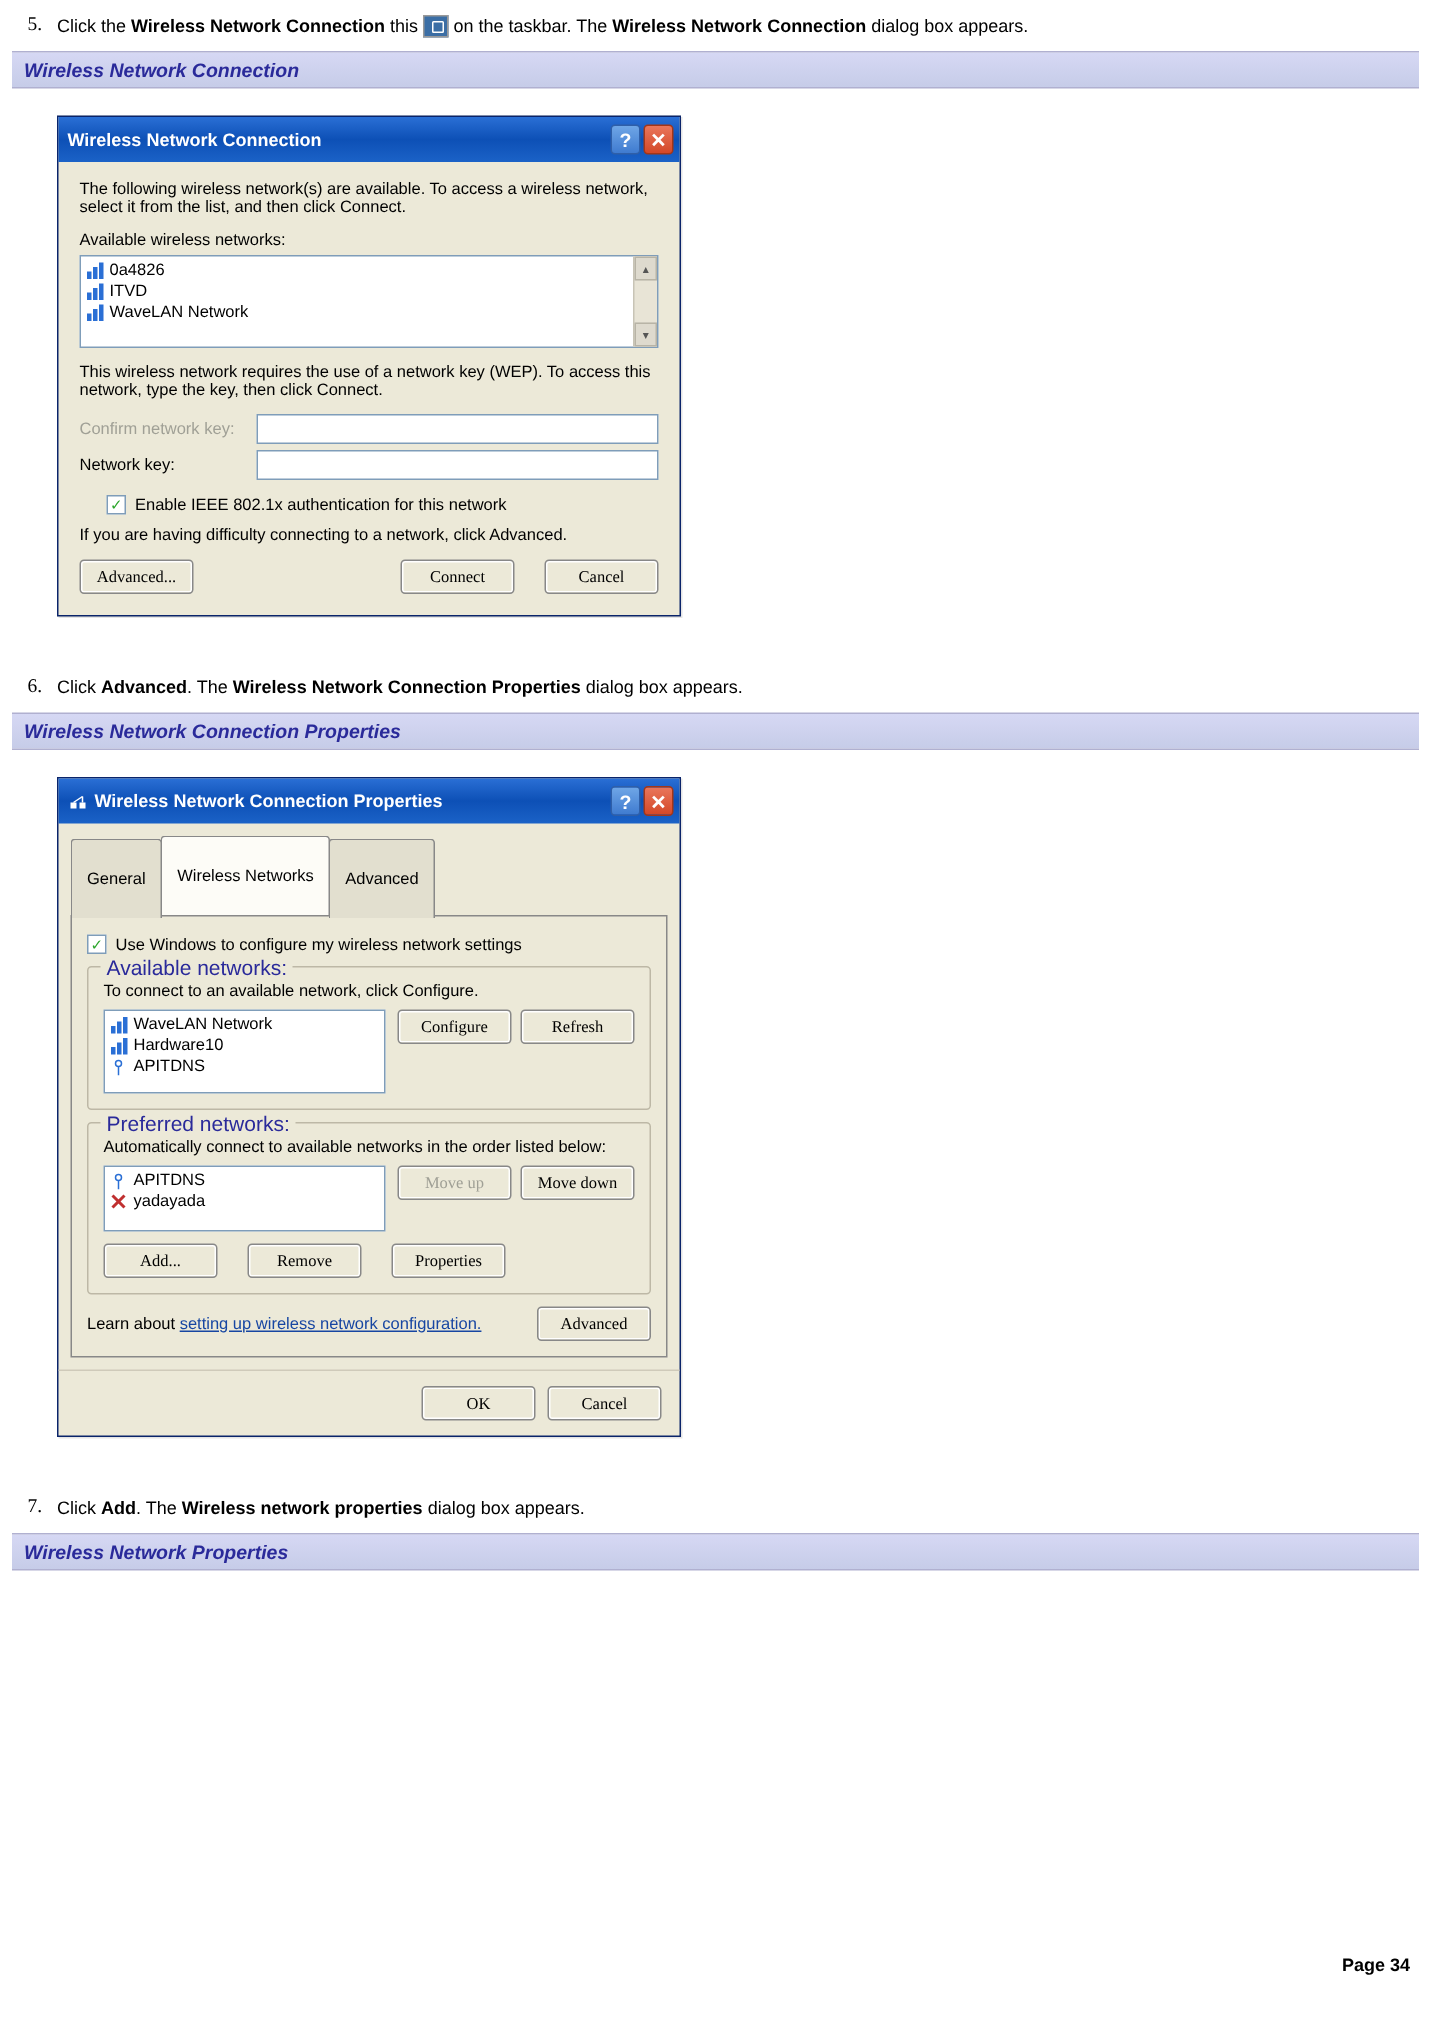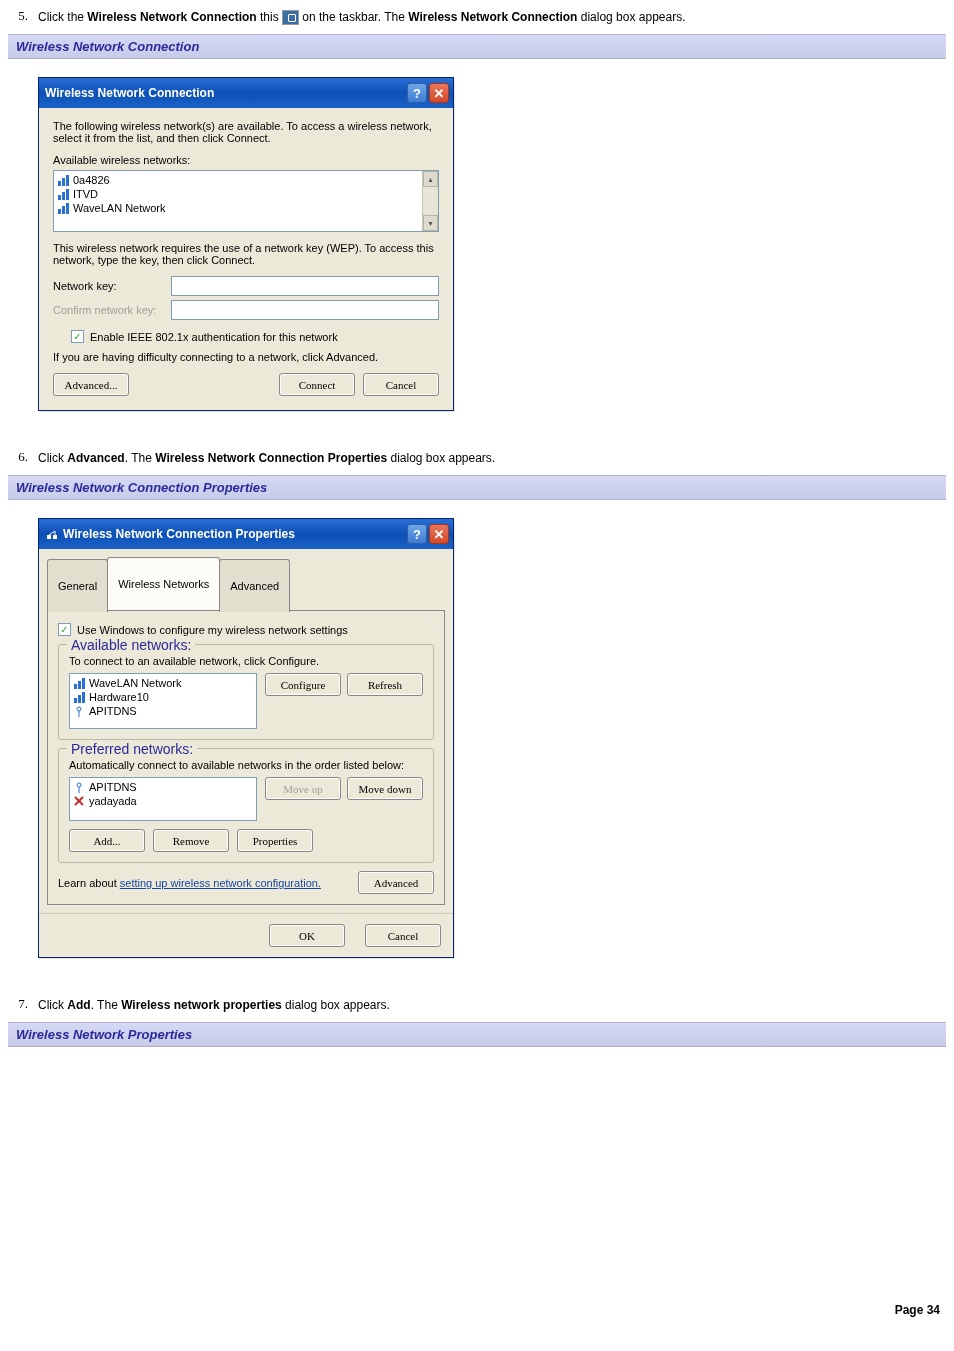--- a/index.html
+++ b/index.html
@@ -96,21 +96,21 @@
   .fields-row .flabel { width:118px; }
   .fields-row .flabel.dis { color:#a0a096; }
   .text-input {
     flex:1; height:20px; border:1px solid #7f9db9; background:#fff;
   }
   .chk-row { margin:10px 0 8px 18px; display:flex; align-items:center; gap:6px;}
   .chk {
     width:13px; height:13px; border:1px solid #7f9db9; background:#fff;
     display:flex; align-items:center; justify-content:center; font-size:10px; color:#2aa52a;
   }
-  .btn-row { display:flex; gap:8px; align-items:center; margin-top:10px;}
+  .btn-row { display:flex; gap:20px; align-items:center; margin-top:10px;}
   .xp-btn {
     min-width:76px; height:23px; padding:0 10px;
     background:#ece9d8; border:1px solid #888;
     border-radius:3px; font-size:11px; font-family:Tahoma;
     display:flex; align-items:center; justify-content:center;
     box-shadow: inset 0 0 0 1px #fff;
   }
   .spacer { flex:1; }
   
   .tab-bar { display:flex; padding: 8px 8px 0 8px; font-size:11px; }
@@ -135,21 +135,21 @@
   .list2 {
     background:#fff; border:1px solid #7f9db9; height:56px; padding:2px;
   }
   .list2 .row { padding:1px 2px; display:flex; align-items:center; gap:4px;}
   .side-btns { display:flex; flex-direction:row; gap:6px; }
   .flexh { display:flex; gap:8px; align-items:flex-start; }
   .flexh .grow { flex:1; }
   .link { color:#1746a2; text-decoration:underline; }
   .footer-row {
     border-top:1px solid #cfcaba; padding:10px 12px; display:flex;
-    justify-content:flex-end; gap:20px;
+    justify-content:flex-end; gap:8px;
   }
   .xp-btn.dis { color:#a0a096; }
   .radio-icon {
      width:11px; height:11px; display:inline-block;
   }
   .radio-icon svg { display:block; }
   .page-num {
     text-align:right; font-weight:bold; font-size:12px; padding: 6px 6px 0 0;
     margin-top: 250px;
   }
@@ -197,25 +197,25 @@
             </span>
             <span>WaveLAN Network</span>
           </div>
         <div class="scroll-col">
           <div class="scroll-btn">▴</div>
           <div class="scroll-btn">▾</div>
         </div>
       </div>
       <p class="xp-text">This wireless network requires the use of a network key (WEP). To access this network, type the key, then click Connect.</p>
       <div class="fields-row">
+        <div class="flabel dis">Confirm network key:</div>
+        <div class="text-input"></div>
+      </div>
+      <div class="fields-row">
         <div class="flabel">Network key:</div>
-        <div class="text-input"></div>
-      </div>
-      <div class="fields-row">
-        <div class="flabel dis">Confirm network key:</div>
         <div class="text-input"></div>
       </div>
       <div class="chk-row">
         <div class="chk">✓</div>
         <span>Enable IEEE 802.1x authentication for this network</span>
       </div>
       <p class="xp-text">If you are having difficulty connecting to a network, click Advanced.</p>
       <div class="btn-row">
         <div class="xp-btn">Advanced...</div>
         <div class="spacer"></div>

